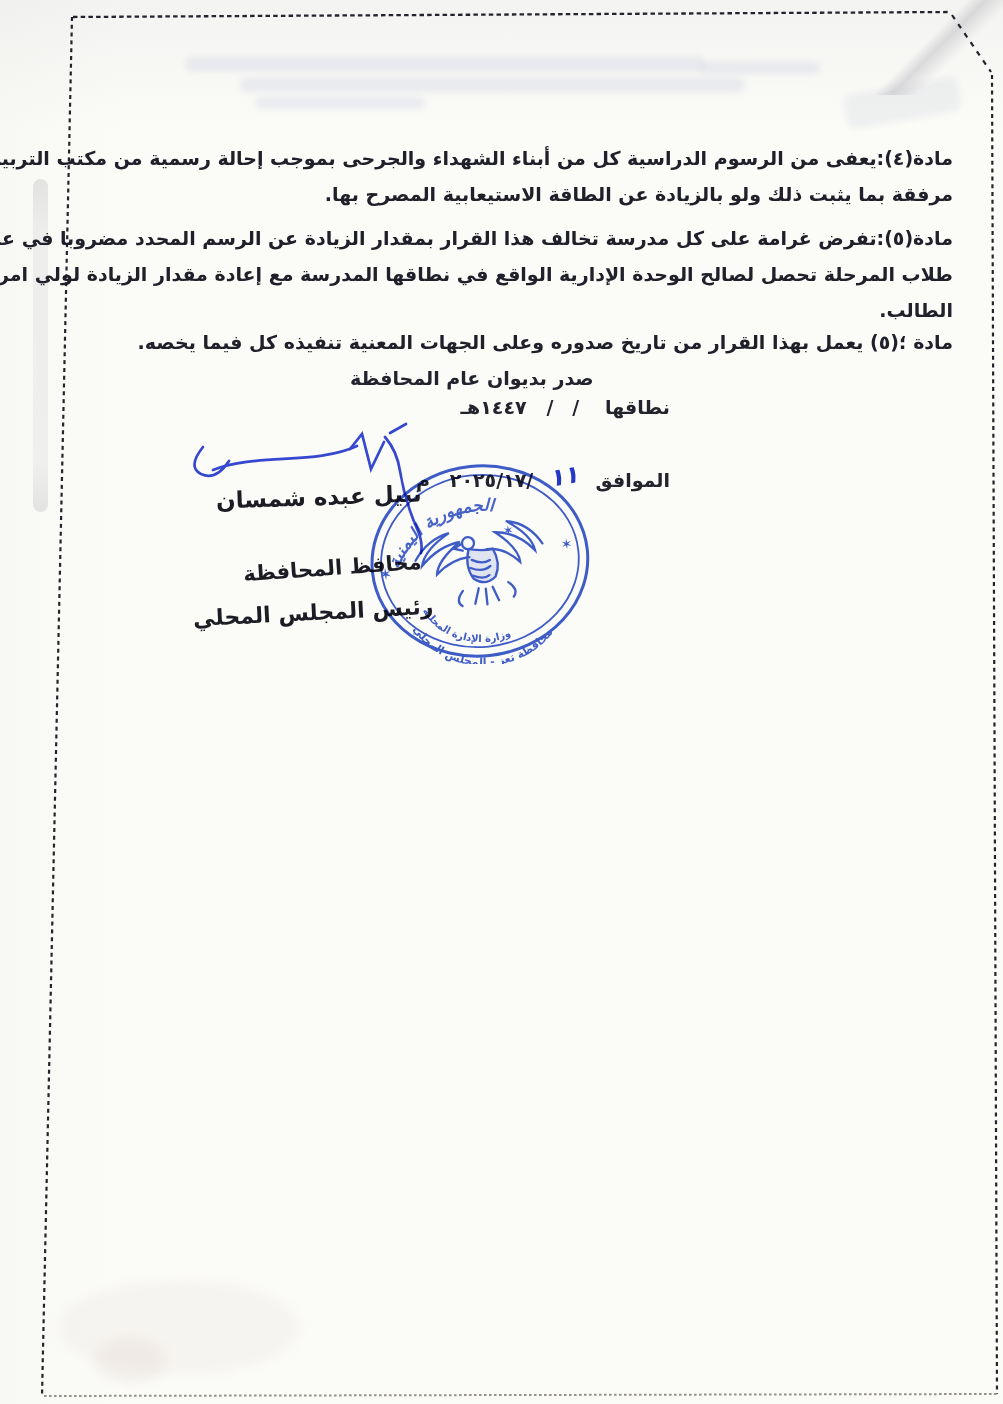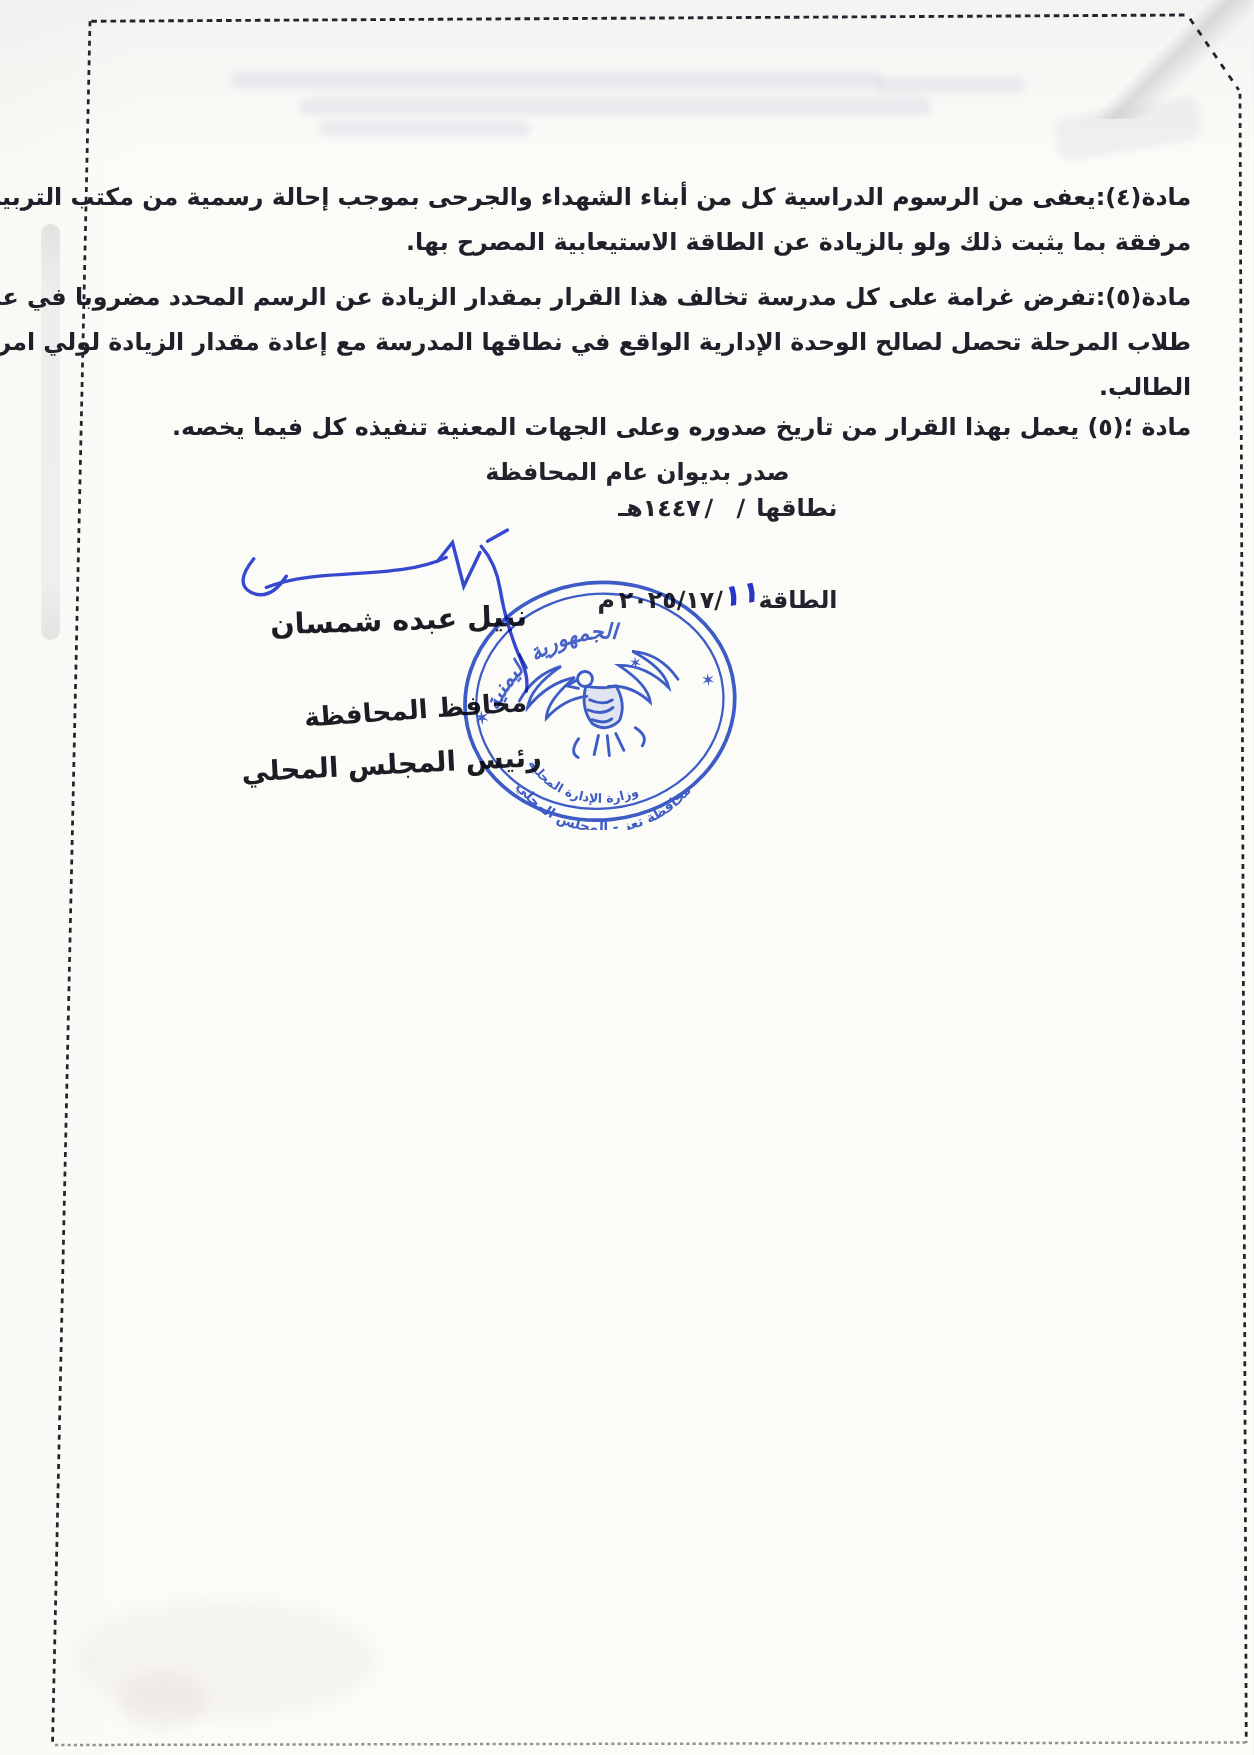--- a/index.html
+++ b/index.html
@@ -29,24 +29,24 @@
     background:linear-gradient(180deg,#e2e2e1,#ededec 15%,#efefee 85%,#e3e3e2);
   }
   .smudge{position:absolute;border-radius:50%;filter:blur(6px);}
 
   .artext{
     position:absolute;direction:rtl;text-align:right;color:#20202a;
     font-weight:700;font-size:19px;line-height:36px;white-space:nowrap;
   }
   .line{display:block;}
   .issued{
-    position:absolute;top:364px;right:333px;width:320px;direction:rtl;text-align:center;
+    position:absolute;top:364px;right:333px;width:320px;direction:rtl;text-align:left;
     color:#23232e;font-weight:700;font-size:19px;line-height:29px;white-space:nowrap;
   }
-  .dline{display:flex;justify-content:flex-end;align-items:baseline;direction:ltr;gap:3px;}
+  .dline{display:flex;justify-content:flex-end;align-items:baseline;direction:ltr;gap:20px;}
   .dline .rtl{direction:rtl;unicode-bidi:embed;}
   .dline .ltr{direction:ltr;unicode-bidi:embed;margin-top:44px;}
   .handday{
     color:#2437c6;font-size:24px;font-weight:700;position:relative;top:-3px;margin:0 -5px 0 -2px;
     display:inline-block;transform:rotate(-10deg) skewX(-14deg);z-index:2;letter-spacing:-2px;
   }
   .slashes{letter-spacing:6px;}
 
   .signame{
     position:absolute;left:216px;top:484px;direction:rtl;color:#1c1c24;
@@ -108,21 +108,21 @@
     <span class="line">صدر بديوان عام المحافظة</span>
     <span class="line dline">
       <span class="rtl">١٤٤٧هـ</span>
       <span class="slashes">/  /</span>
       <span class="rtl">نطاقها</span>
     </span>
     <span class="line dline">
       <span class="rtl">م</span>
       <span class="ltr">٢٠٢٥/١٧/</span>
       <span class="handday">١١</span>
-      <span class="rtl">الطاقة</span>
+      <span class="rtl">الموافق</span>
     </span>
   </div>
 
   <div class="signame">نبيل عبده شمسان</div>
   <div class="sigtitle1">محافظ المحافظة</div>
   <div class="sigtitle2">رئيس المجلس المحلي</div>
 
   <div class="sigwrap">
     <svg width="300" height="240" viewBox="0 0 300 240">
       <g fill="none" stroke="#2639cc" stroke-width="2.7" stroke-linecap="round" opacity="0.92">

